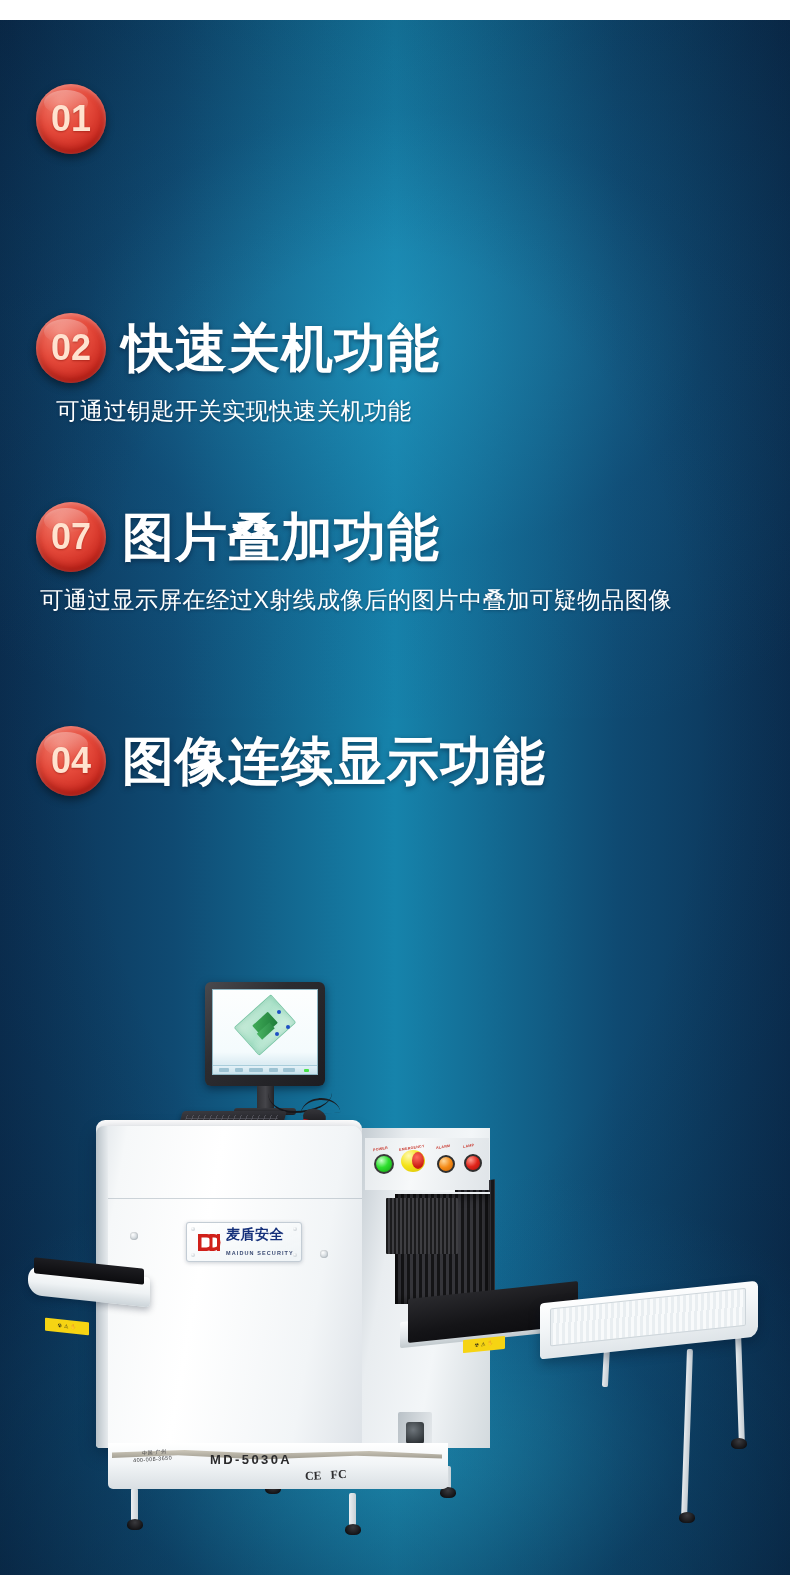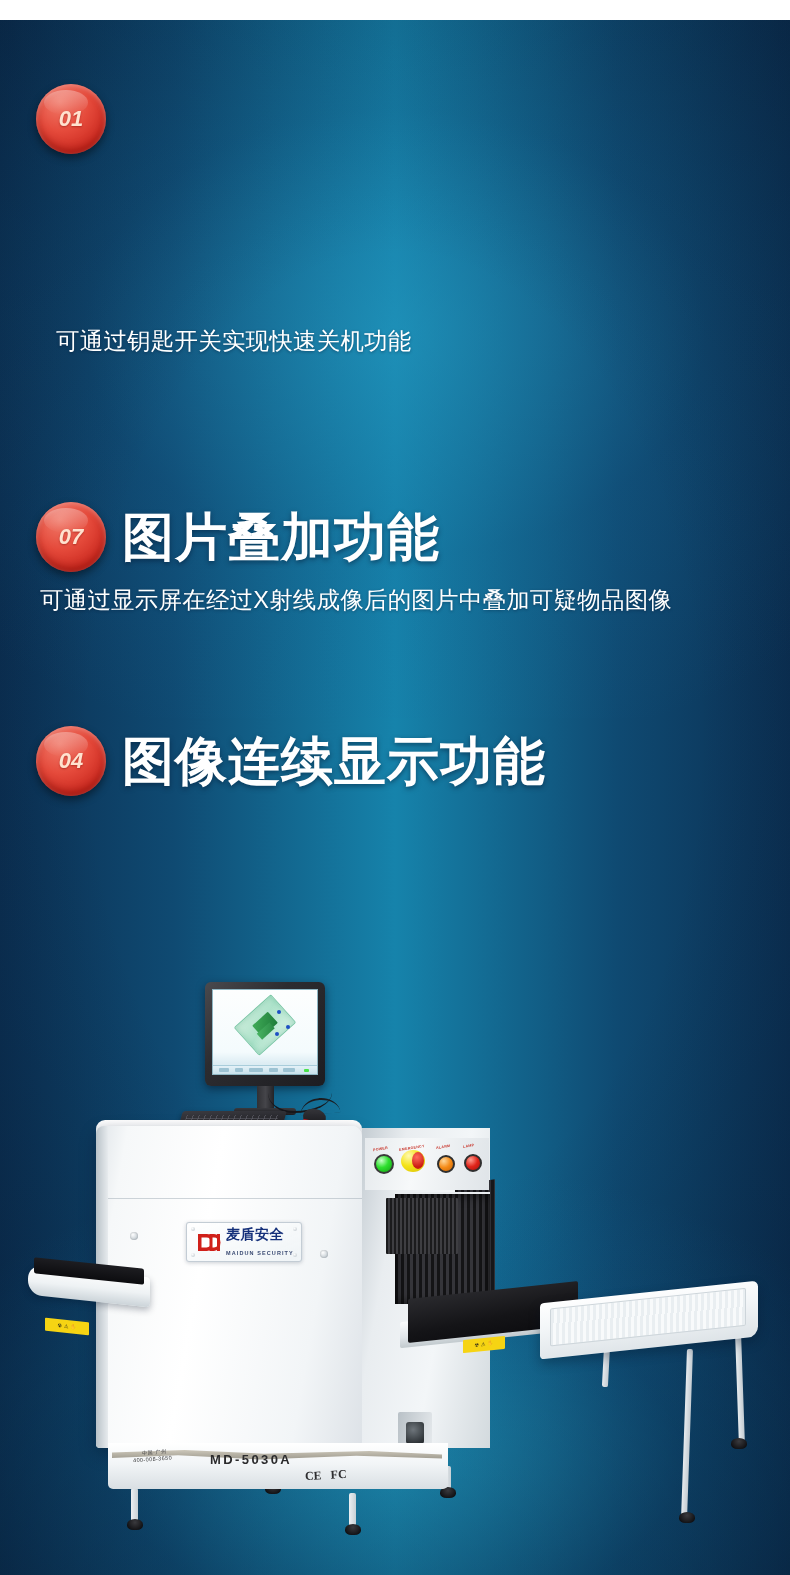--- a/index.html
+++ b/index.html
@@ -66,29 +66,28 @@
     position: relative;
   }
   .badge::after {
     content: "";
     position: absolute; left: 12%; top: 8%; width: 62%; height: 36%;
     border-radius: 50%;
     background: linear-gradient(180deg, rgba(255,255,255,0.32), rgba(255,255,255,0));
     pointer-events: none;
   }
   .badge-num {
-    font-size: 22px;
+    font-size: 36px;
     font-weight: bold;
     color: #ffe2cf;
     letter-spacing: 0px;
     line-height: 1;
     position: relative;
     z-index: 2;
     text-shadow: 0 1px 2px rgba(120,10,5,0.45);
-    font-style: italic;
   }
 
   .feature-title {
     margin-left: 16px;
     font-size: 52px;
     font-weight: bold;
     color: #ffffff;
     line-height: 1.08;
     letter-spacing: 1px;
     white-space: nowrap;
@@ -508,20 +507,26 @@
 
     <div class="feature" id="f1">
       <div class="feature-head">
         <div class="badge">
           <span class="badge-num">01</span>
         </div>
       </div>
     </div>
 
     <div class="feature" id="f2">
+      <div class="feature-head">
+        <div class="badge">
+          <span class="badge-num">02</span>
+        </div>
+        <div class="feature-title">快速关机功能</div>
+      </div>
       <div class="feature-desc">可通过钥匙开关实现快速关机功能</div>
     </div>
 
     <div class="feature" id="f3">
       <div class="feature-head">
         <div class="badge">
           <span class="badge-num">07</span>
         </div>
         <div class="feature-title">图片叠加功能</div>
       </div>

